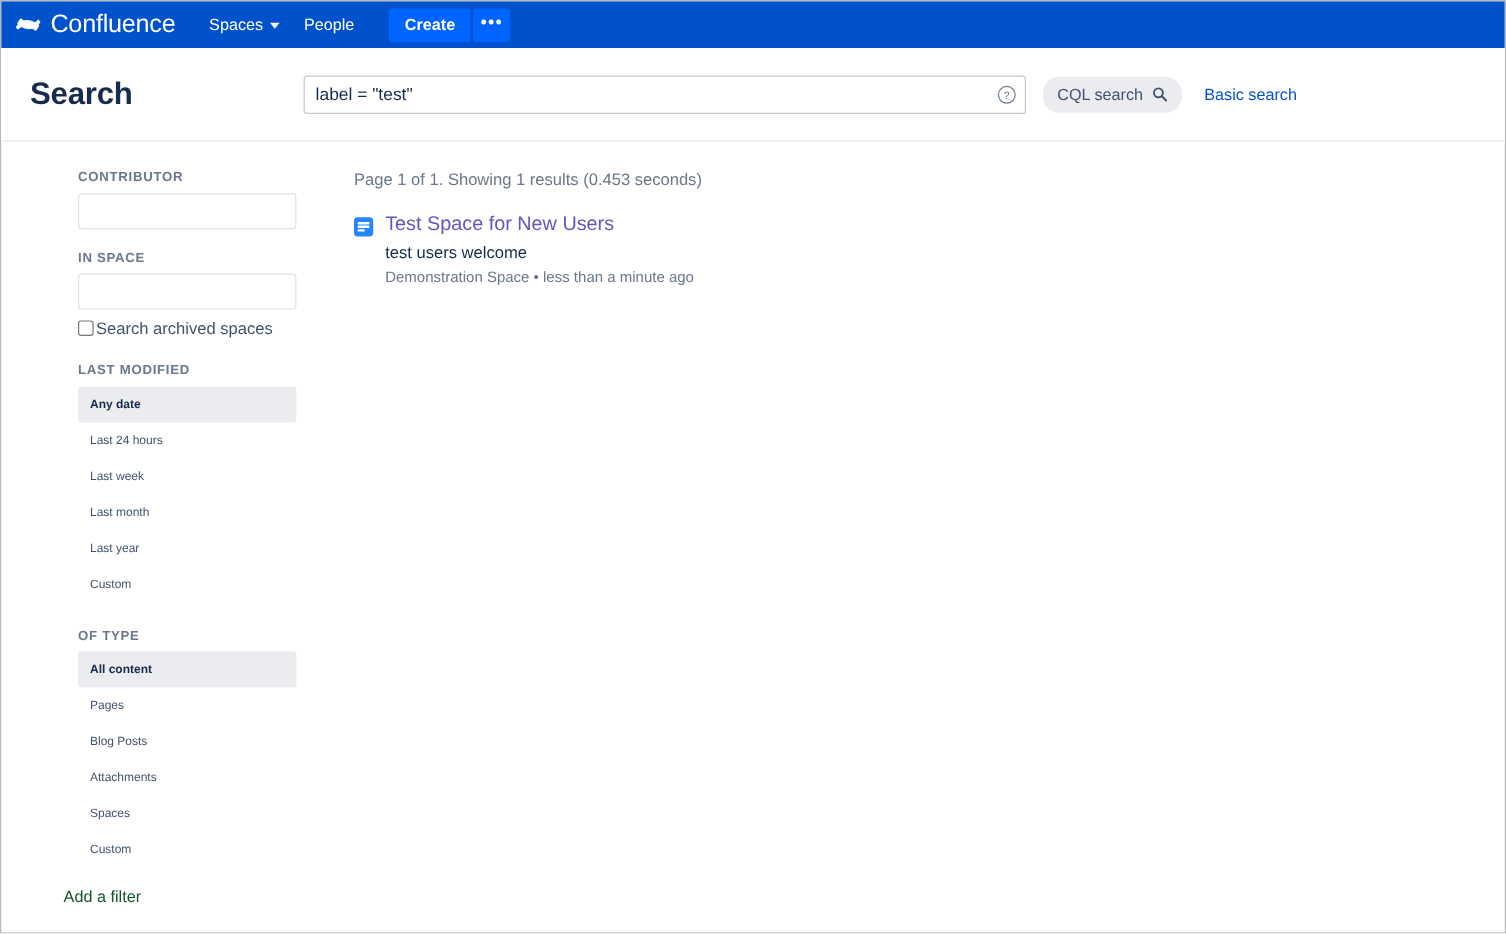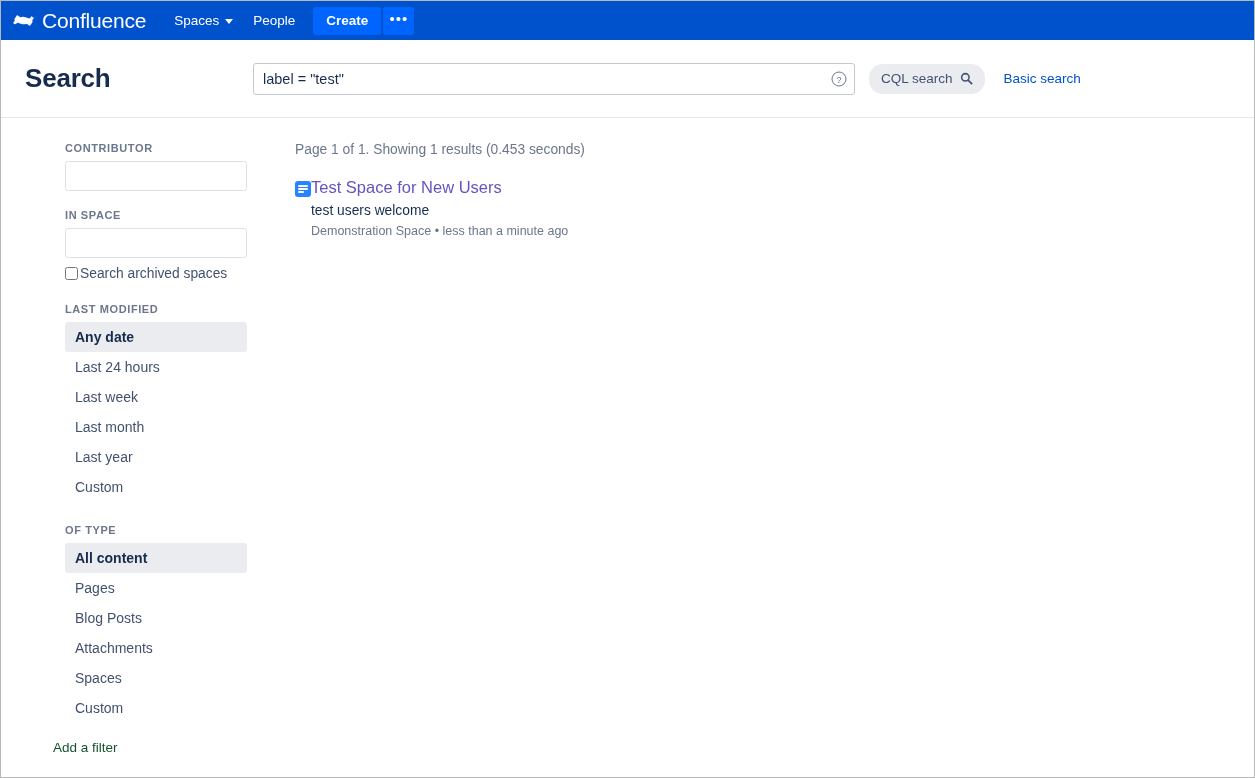--- a/index.html
+++ b/index.html
@@ -66,21 +66,21 @@
     border-right: 4px solid transparent;
     border-top: 5px solid #ffffff;
     display: inline-block;
     position: relative;
     top: 1px;
   }
   .nav-actions {
     display: flex;
     align-items: center;
     gap: 2px;
-    margin-left: 8px;
+    margin-left: 19px;
   }
   .btn-create {
     background: #0065FF;
     color: #ffffff;
     font-size: 13.5px;
     font-weight: bold;
     border: none;
     height: 28px;
     padding: 0 13px;
     border-radius: 3px;
@@ -225,21 +225,21 @@
     margin: 0 0 22px 0;
     padding: 0;
     list-style: none;
     width: 182px;
   }
   .opt {
     height: 30px;
     display: flex;
     align-items: center;
     padding: 0 10px;
-    font-size: 14px;
+    font-size: 10px;
     color: #42526E;
     border-radius: 3px;
     cursor: pointer;
   }
   .opt.selected {
     background: #EBECF0;
     font-weight: bold;
     color: #172B4D;
   }
   .add-filter {
@@ -257,21 +257,21 @@
     flex: 1;
     padding: 24px 24px 0 24px;
   }
   .results-meta {
     font-size: 13.8px;
     color: #6B778C;
     margin-bottom: 19px;
   }
   .result-item {
     display: flex;
-    gap: 0;
+    gap: 10px;
   }
   .result-icon {
     width: 16px;
     height: 16px;
     border-radius: 3px;
     background: #2684FF;
     margin-top: 5px;
     flex: 0 0 auto;
     display: flex;
     flex-direction: column;

